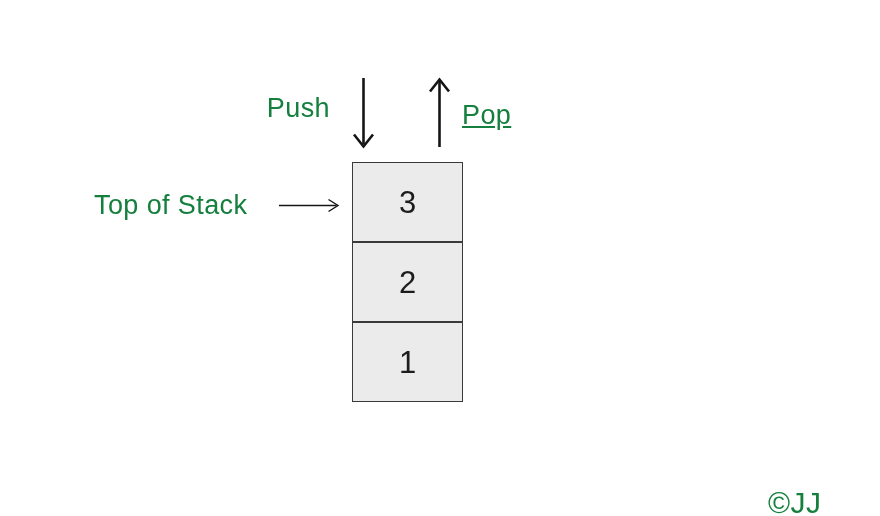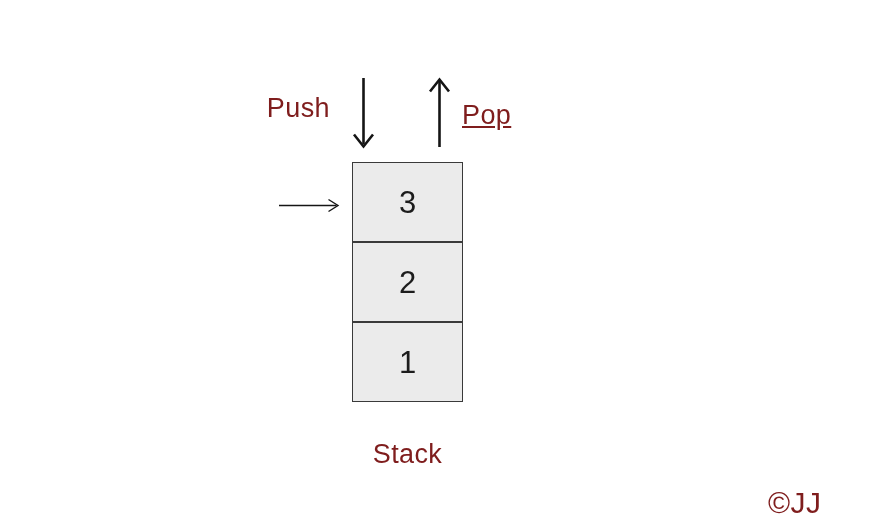--- a/index.html
+++ b/index.html
@@ -15,21 +15,21 @@
     overflow: hidden;
     font-family: "Liberation Sans", sans-serif;
     color: #141414;
   }
   .label {
     position: absolute;
     font-size: 27px;
     line-height: 27px;
     letter-spacing: 0.4px;
     white-space: nowrap;
-    color: #7f1d1d;
+    color: #15803d;
   }
   .push-label {
     left: 210px;
     top: 95px;
     width: 120px;
     text-align: right;
   }
   .pop-label {
     left: 462px;
     top: 102px;
@@ -87,22 +87,22 @@
 </style>
 </head>
 <body>
 
 <div class="canvas">
 
   <div class="label push-label">Push</div>
 
   <div class="label pop-label">Pop</div>
 
+  <div class="label tos-label">Top of Stack</div>
 
-  <div class="label caption-label">Stack</div>
 
   <div class="label credit-label">©JJ</div>
 
   <svg class="arrows-layer" viewBox="0 0 880 516" xmlns="http://www.w3.org/2000/svg">
 
     <g stroke="#151515" stroke-width="2.6" fill="none" stroke-linejoin="miter">
       <path d="M363.5 78 L363.5 144"></path>
       <path d="M354 134.5 L363.5 146.5 L373 134.5"></path>
     </g>
 

